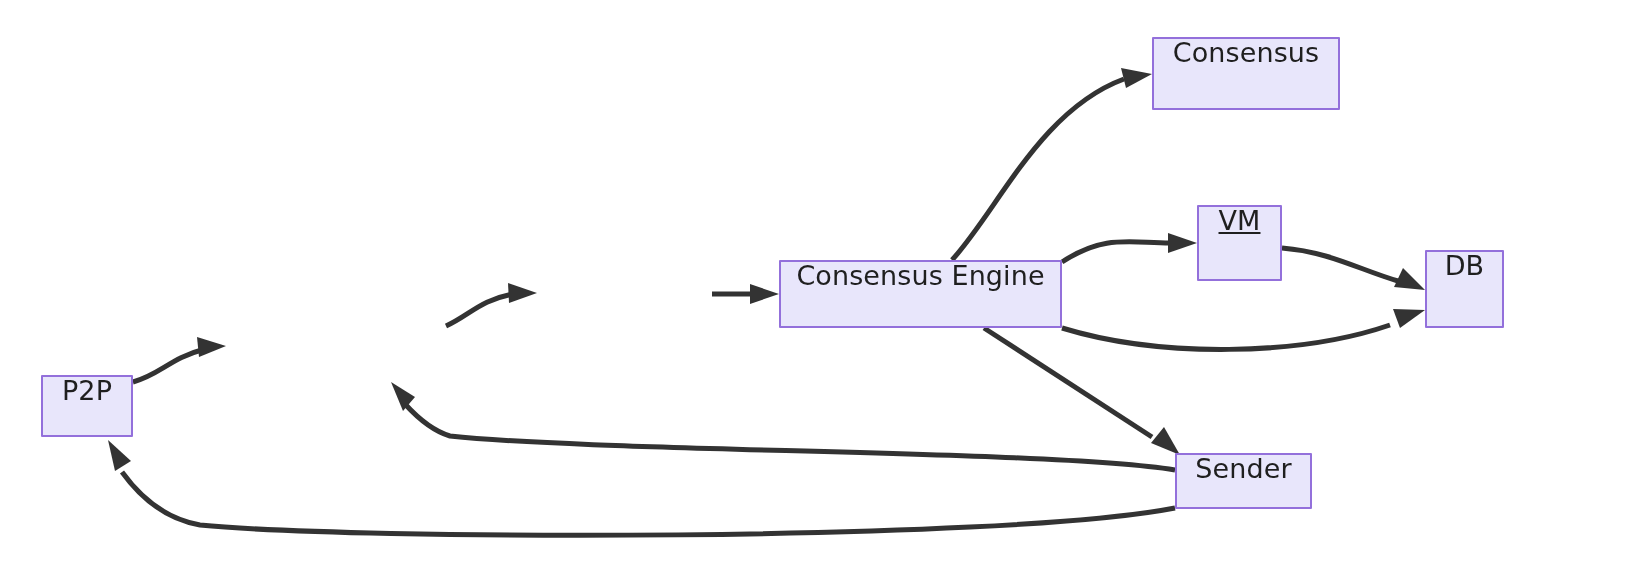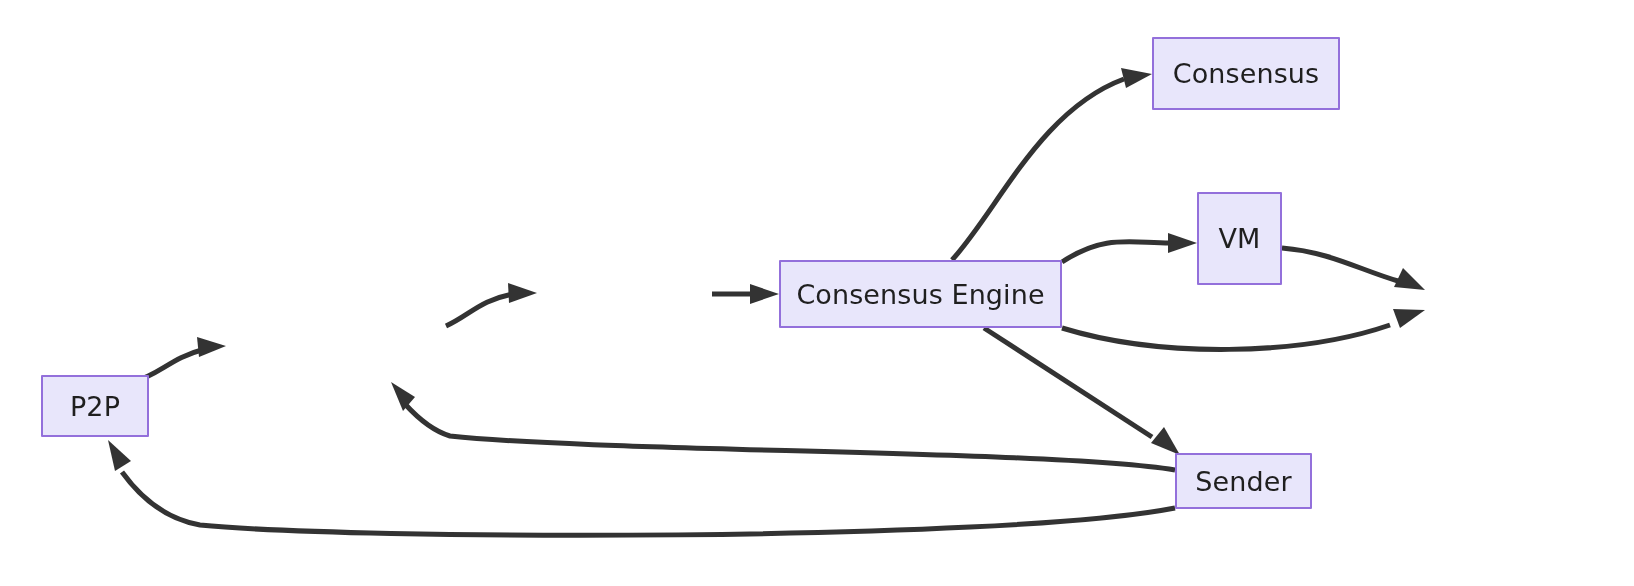--- a/index.html
+++ b/index.html
@@ -35,21 +35,21 @@
     fill: #333333;
     stroke: none;
   }
   .node {
     position: absolute;
     box-sizing: border-box;
     background: #e8e6fb;
     border: 2px solid #9370DB;
     border-radius: 1px;
     display: flex;
-    align-items: center;
+    align-items: flex-start;
     justify-content: center;
     color: #1f1f1f;
     font-size: 27px;
     font-family: "DejaVu Sans", sans-serif;
     font-weight: 400;
     letter-spacing: 0.1px;
     white-space: nowrap;
     z-index: 5;
   }
   .node-label {
@@ -110,36 +110,39 @@
       <polygon class="arrow-head" points="391,382 403,411 415,397"></polygon>
     </g>
 
     <g>
       <path class="edge-path" d="M1175,508 C1000,542 350,540 200,525 C160,518 135,490 122,472"></path>
       <polygon class="arrow-head" points="108,440 115,471 131,461"></polygon>
     </g>
 
   </svg>
 
-  <div class="node" style="left:41px; top:375px; width:108px; height:62px;">
+  <div class="node" style="left:41px; top:375px; width:92px; height:62px;">
     <span class="node-label">P2P</span>
   </div>
 
 
 
   <div class="node" style="left:779px; top:260px; width:283px; height:68px;">
     <span class="node-label">Consensus Engine</span>
   </div>
 
   <div class="node" style="left:1152px; top:37px; width:188px; height:73px;">
     <span class="node-label">Consensus</span>
   </div>
 
-  <div class="node" style="left:1197px; top:192px; width:85px; height:93px;">
+  <div class="node" style="left:1197px; top:205px; width:85px; height:76px;text-decoration:underline;">
     <span class="node-label">VM</span>
   </div>
 
+  <div class="node" style="left:1425px; top:250px; width:79px; height:78px;">
+    <span class="node-label">DB</span>
+  </div>
 
   <div class="node" style="left:1175px; top:453px; width:137px; height:56px;">
     <span class="node-label">Sender</span>
   </div>
 
 </div>
 
 </body></html>

